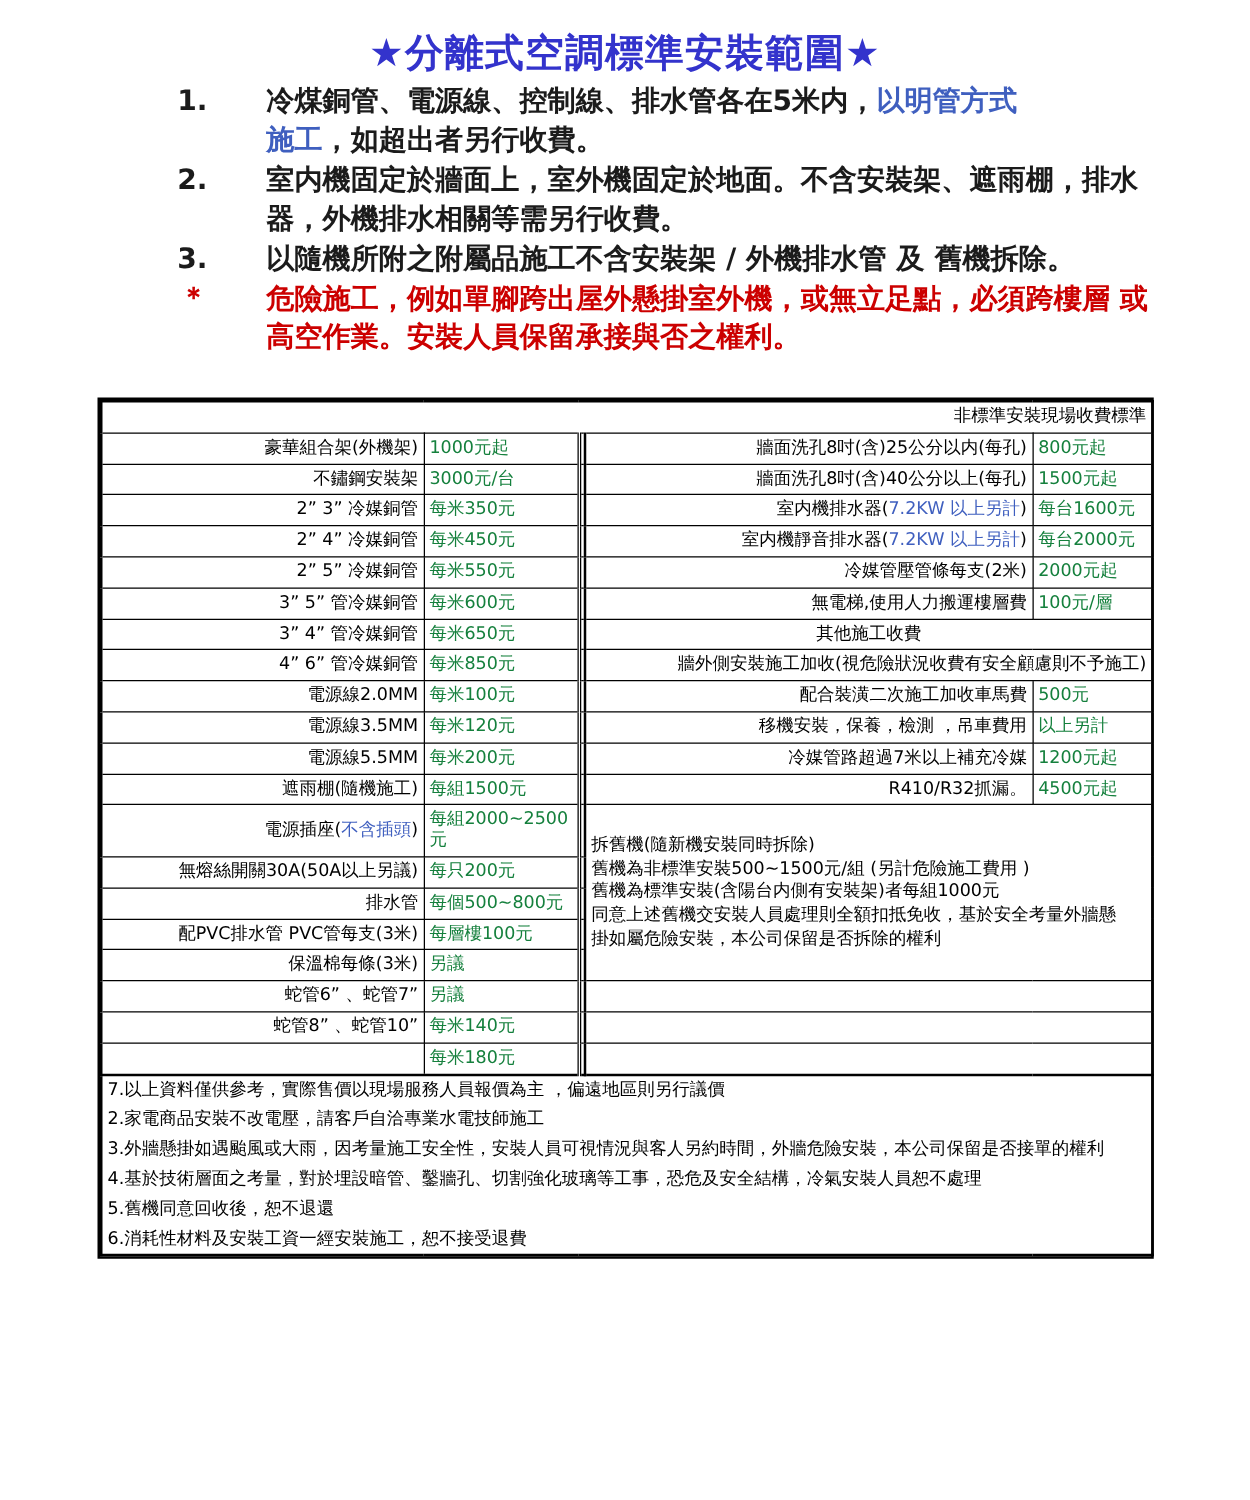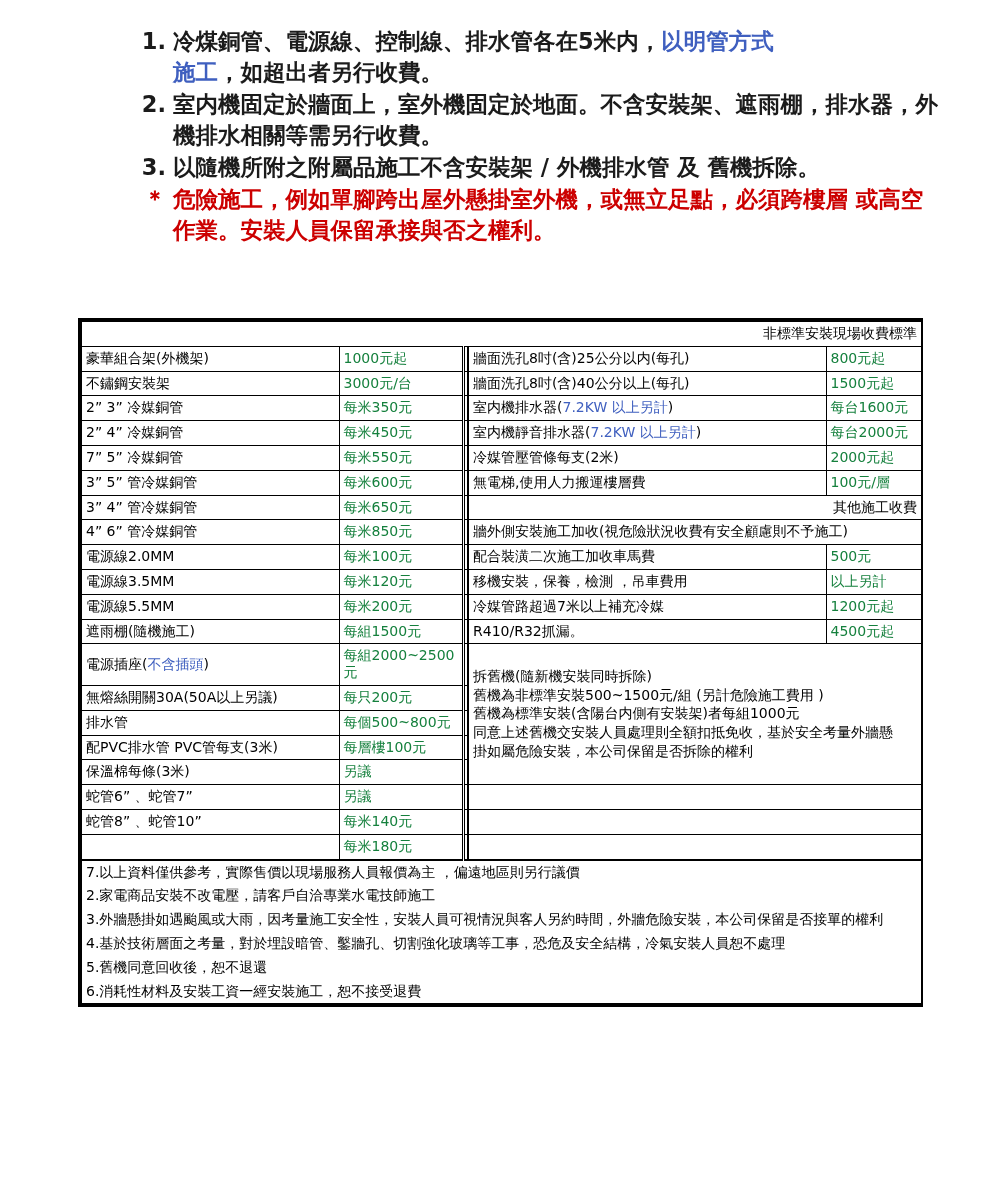--- a/index.html
+++ b/index.html
@@ -49,20 +49,21 @@
     margin-bottom: 1px;
   }
   .note-num {
     flex: 0 0 auto;
     width: 26px;
     text-align: right;
     margin-right: 7px;
   }
   .note-body {
     flex: 1 1 auto;
+    margin-left: 40px;
   }
   .blue { color: #3f5fbf; }
   .note-item.warn {
     color: #cc0000;
   }
   .note-item.warn .note-num {
     width: 26px;
     font-size: 22px;
   }
 
@@ -92,30 +93,31 @@
   }
   .band-title {
     text-align: right;
     font-size: 14.5px;
     height: 26px;
     border-left: 2px solid #000 !important;
     border-right: 2px solid #000 !important;
     border-top: 2px solid #000 !important;
   }
   .sec-title {
-    text-align: right;
+    text-align: center;
     font-size: 14.5px;
     margin-top: 22px;
   }
   .val {
     color: #15803d;
     font-size: 14.5px;
   }
   .lbl {
     font-size: 14.5px;
+    text-align: right;
   }
   .col-div {
     border-left: 3px double #000 !important;
   }
   .thick-bottom { border-bottom: 2px solid #000 !important; }
   .thick-left { border-left: 2px solid #000 !important; }
   .thick-right { border-right: 2px solid #000 !important; }
   .footer-line {
     font-size: 13px;
     padding: 4px 4px 4px 5px;
@@ -139,20 +141,21 @@
   }
   .multi div { padding: 1px 0; }
 </style>
 </head>
 <body>
 
 <div class="page">
 
   <div class="heading-wrap">
 
+    <div class="main-title">★分離式空調標準安裝範圍★</div>
 
     <div class="notes">
 
       <div class="note-item">
         <div class="note-num">1.</div>
         <div class="note-body"><span>冷煤銅管、電源線、控制線、排水管各在5米内，</span><span class="blue">以明管方式</span><br><span class="blue">施工</span><span>，如超出者另行收費。</span></div>
       </div>
 
       <div class="note-item">
         <div class="note-num">2.</div>
@@ -213,21 +216,21 @@
 
       <tr>
         <td class="lbl thick-left">2”  4”  冷媒銅管</td>
         <td class="val">每米450元</td>
         <td class="col-div thick-right"></td>
         <td class="lbl"><span>室内機靜音排水器(</span><span class="blue">7.2KW 以上另計</span><span>)</span></td>
         <td class="val thick-right">每台2000元</td>
       </tr>
 
       <tr>
-        <td class="lbl thick-left">7”  5”  冷媒銅管</td>
+        <td class="lbl thick-left">2”  5”  冷媒銅管</td>
         <td class="val">每米550元</td>
         <td class="col-div thick-right"></td>
         <td class="lbl">冷媒管壓管條每支(2米)</td>
         <td class="val thick-right">2000元起</td>
       </tr>
 
       <tr>
         <td class="lbl thick-left">3”  5”  管冷媒銅管</td>
         <td class="val">每米600元</td>
         <td class="col-div thick-right"></td>

